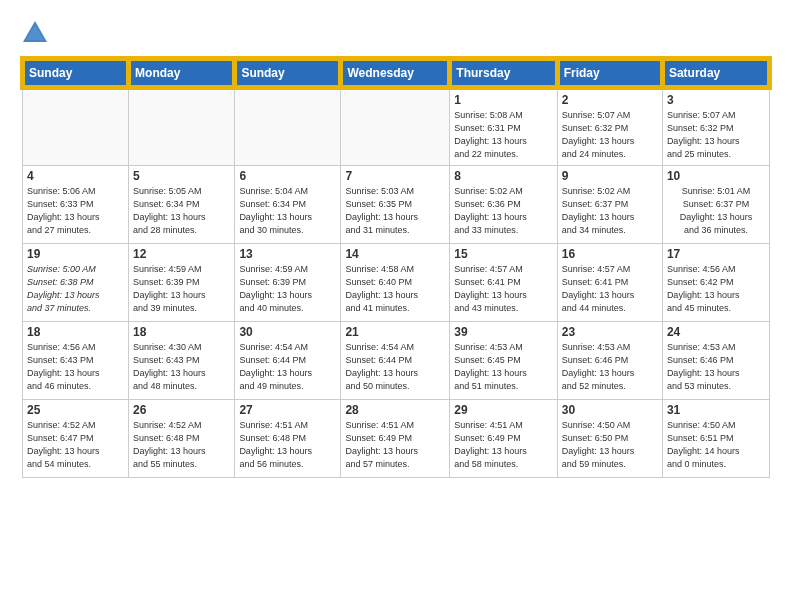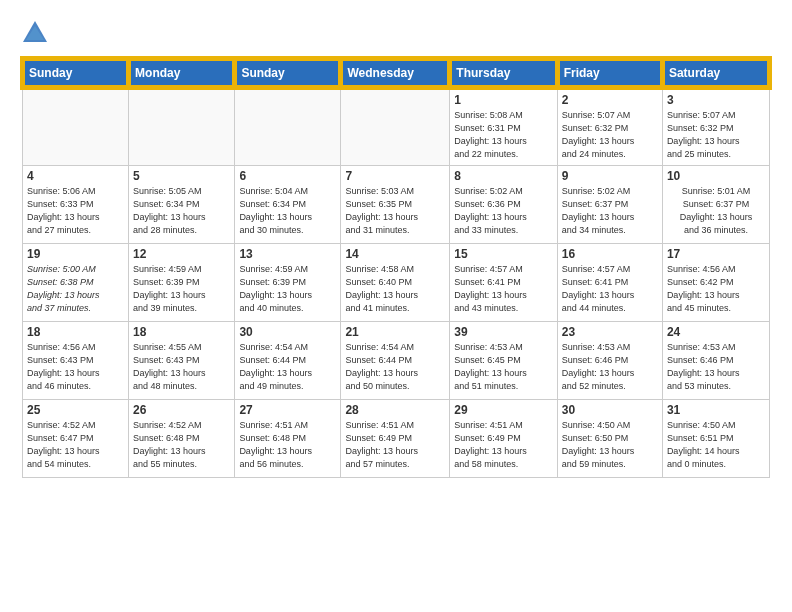--- a/index.html
+++ b/index.html
@@ -268,21 +268,21 @@
         <tr>
           <td>
             <span class="day-num">18</span>
             <div class="day-info" style="white-space: pre-line;">Sunrise: 4:56 AM
 Sunset: 6:43 PM
 Daylight: 13 hours
 and 46 minutes.</div>
           </td>
           <td>
             <span class="day-num">18</span>
-            <div class="day-info" style="white-space: pre-line;">Sunrise: 4:55 AM
+            <div class="day-info" style="white-space: pre-line;">Sunrise: 4:30 AM
 Sunset: 6:43 PM
 Daylight: 13 hours
 and 48 minutes.</div>
           </td>
           <td>
             <span class="day-num">30</span>
             <div class="day-info" style="white-space: pre-line;">Sunrise: 4:54 AM
 Sunset: 6:44 PM
 Daylight: 13 hours
 and 49 minutes.</div>

